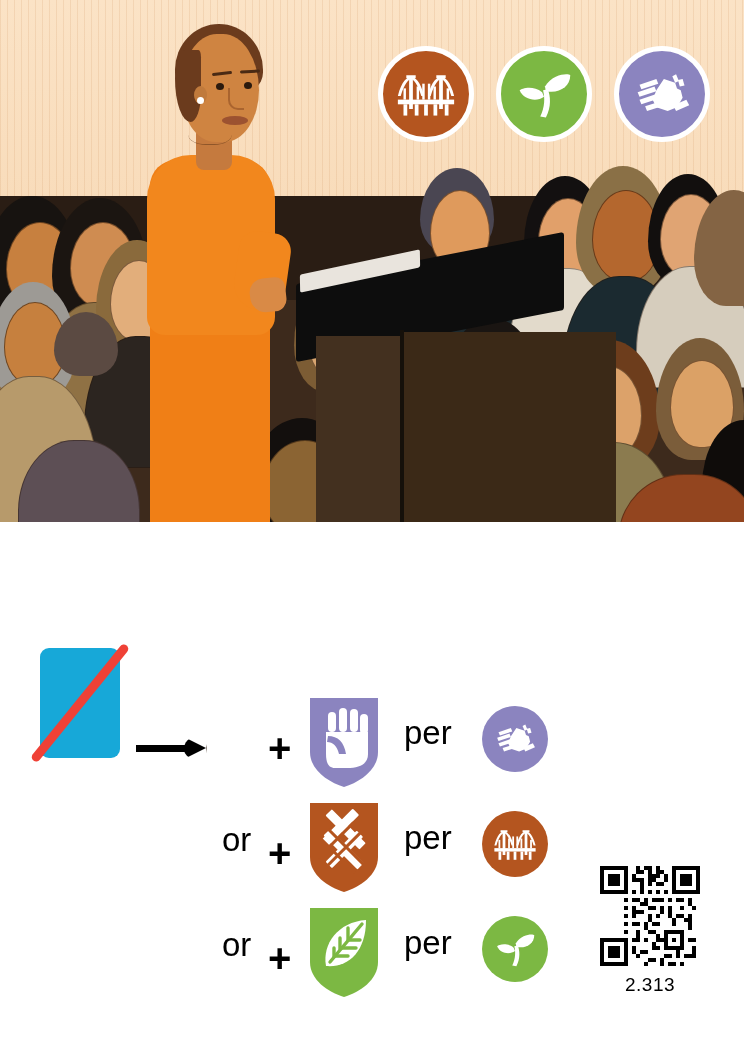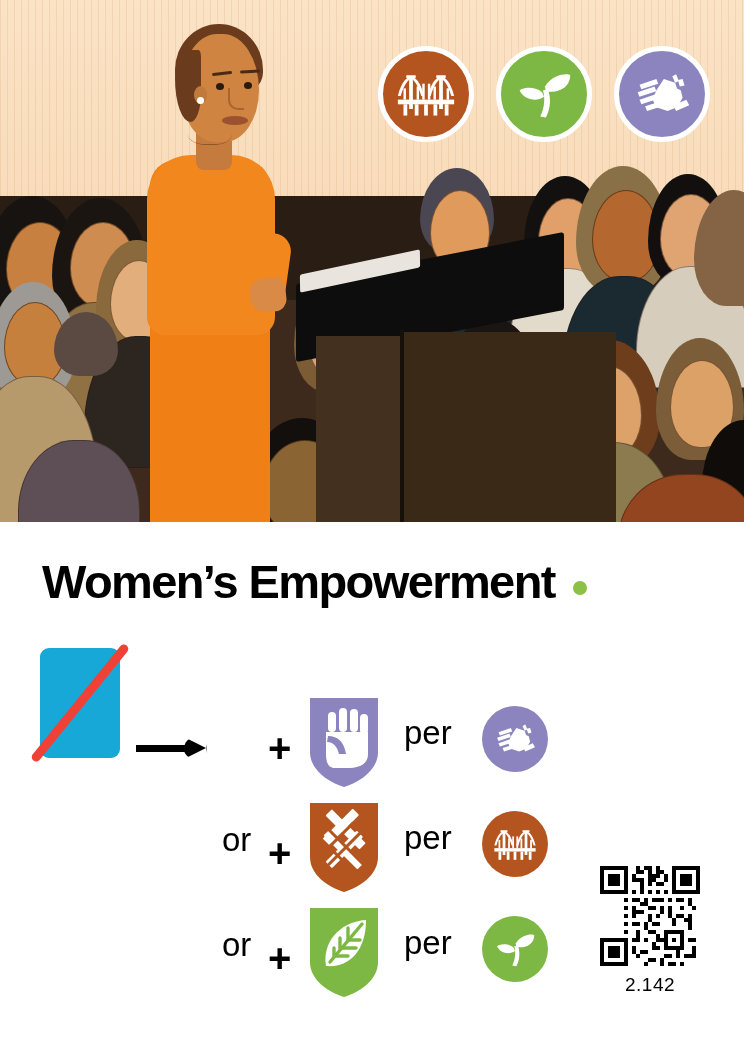--- a/index.html
+++ b/index.html
@@ -384,24 +384,20 @@
             </g>
           </svg>
         </span>
       </div>
 
     </div>
   </div>
 
   <div class="panel">
 
-    <div class="title-row">
-      <div class="title">Women’s Empowerment</div>
-      <div class="title-dot"></div>
-    </div>
 
     <div class="eq">
 
       <div class="row">
 
         <div class="blue-card"></div>
         <div class="strike">
             <i></i>
           </div>
 
@@ -628,17 +624,17 @@
           <rect x="17" y="24" width="2" height="1"></rect>
             <rect x="20" y="24" width="1" height="1"></rect>
           <rect x="22" y="18" width="2" height="1"></rect>
             <rect x="23" y="20" width="1" height="2"></rect>
           <rect x="9" y="22" width="1" height="1"></rect>
             <rect x="11" y="24" width="1" height="1"></rect>
           <rect x="14" y="20" width="1" height="1"></rect>
             <rect x="15" y="18" width="1" height="1"></rect>
         </g>
       </svg>
-      <div class="qr-label">2.142</div>
+      <div class="qr-label">2.313</div>
     </div>
 
   </div>
 </div>
 
 </body></html>

